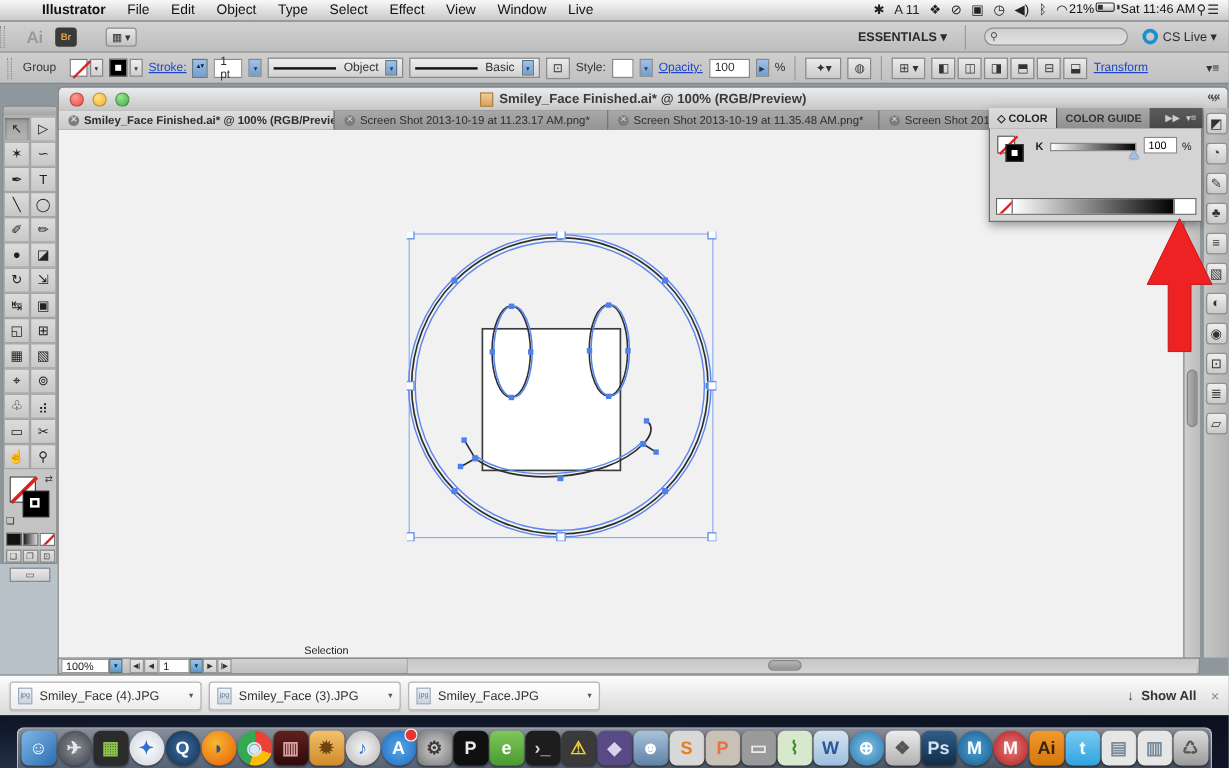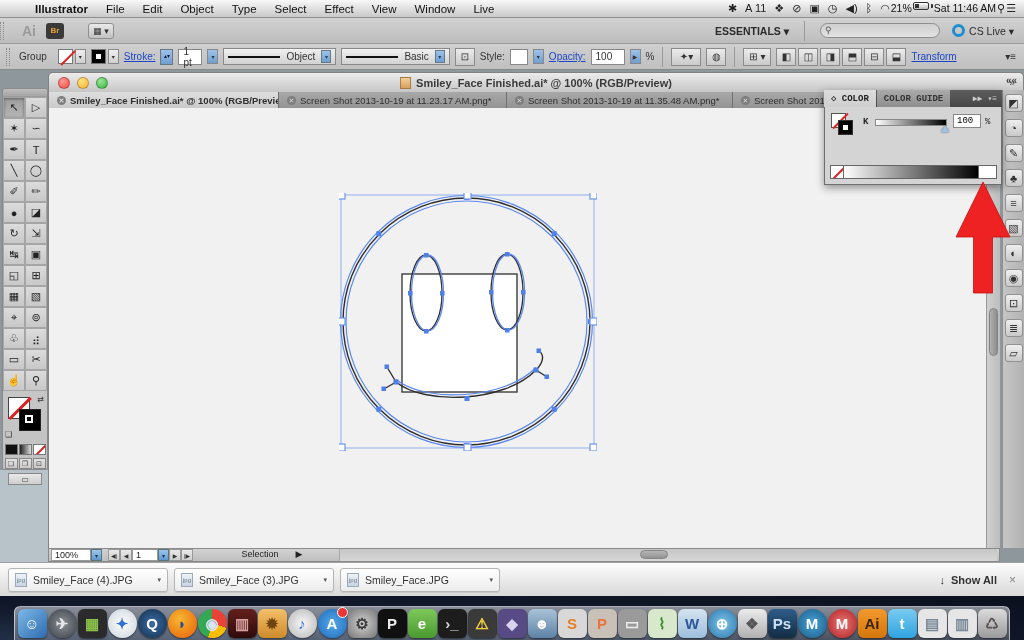--- a/index.html
+++ b/index.html
@@ -84,26 +84,26 @@
   #vscroll .thumb { position:absolute; left:2px; top:200px; width:9px; height:48px; background:linear-gradient(90deg,#b0b0b0,#8e8e8e); border-radius:5px; border:1px solid #828282; }
 
   
   #statusbar { left:48px; top:548px; width:952px; height:14px; background:linear-gradient(#d2d2d2,#bfbfbf);
     border:1px solid #8a8a8a; display:flex; align-items:center; font-size:9px; color:#222; z-index:10; }
   .sb-box { height:12px; background:#fff; border:1px solid #999; display:flex; align-items:center; padding:0 3px; }
   .sb-blue { width:11px; height:12px; background:linear-gradient(#9fc6ec,#5f96cf); border:1px solid #577; font-size:6px; color:#134;
     display:flex; align-items:center; justify-content:center; }
   .sb-nav { width:12px; height:12px; border:1px solid #999; background:linear-gradient(#e8e8e8,#cfcfcf); font-size:6px; color:#333;
     display:flex; align-items:center; justify-content:center; }
-  #sel-field { width:130px; height:12px; margin-left:14px; display:flex; align-items:flex-start; justify-content:center; gap:17px; }
+  #sel-field { width:130px; height:12px; margin-left:14px; display:flex; align-items:center; justify-content:center; gap:17px;flex-direction:column; }
   #hscroll { flex:1; height:12px; margin:0 2px; background:linear-gradient(#c6c6c6,#d6d6d6); border-left:1px solid #aaa; position:relative; }
   #hscroll .thumb { position:absolute; left:300px; top:1px; width:28px; height:9px; background:linear-gradient(#b5b5b5,#939393); border-radius:5px; border:1px solid #858585; }
 
   
-  #colorpanel { left:824px; top:90px; width:178px; height:95px; z-index:20; box-shadow:0 3px 8px rgba(0,0,0,.4);font-family:Liberation Mono, monospace; }
+  #colorpanel { left:824px; top:90px; width:178px; height:95px; z-index:20; box-shadow:0 3px 8px rgba(0,0,0,.4); }
   #cp-head { height:17px; background:linear-gradient(#5c5c5c,#474747); display:flex; align-items:stretch; }
   .cp-tab { font-size:9px; font-weight:bold; display:flex; align-items:center; padding:0 7px; gap:3px; }
   .cp-tab.on { background:linear-gradient(#dcdcdc,#cecece); color:#222; }
   .cp-tab.off { background:linear-gradient(#a9a9a9,#8f8f8f); color:#333; margin-left:1px; }
   #cp-head .hr { margin-left:auto; color:#ccc; font-size:8px; display:flex; align-items:center; gap:5px; padding-right:5px; }
   #cp-body { height:78px; background:#d4d4d4; border:1px solid #6e6e6e; border-top:none; position:relative; }
   #cp-sw-none { position:absolute; left:6px; top:6px; width:15px; height:15px; background:#fff; border:1px solid #555; }
   #cp-sw-none::after { content:""; position:absolute; left:-2px; top:6px; width:21px; height:2px; background:#d22; transform:rotate(-45deg); }
   #cp-sw-stroke { position:absolute; left:13px; top:13px; width:15px; height:15px; background:#000; border:1px solid #333; }
   #cp-sw-stroke::after { content:""; position:absolute; left:4px; top:4px; width:5px; height:5px; background:#fff; }

